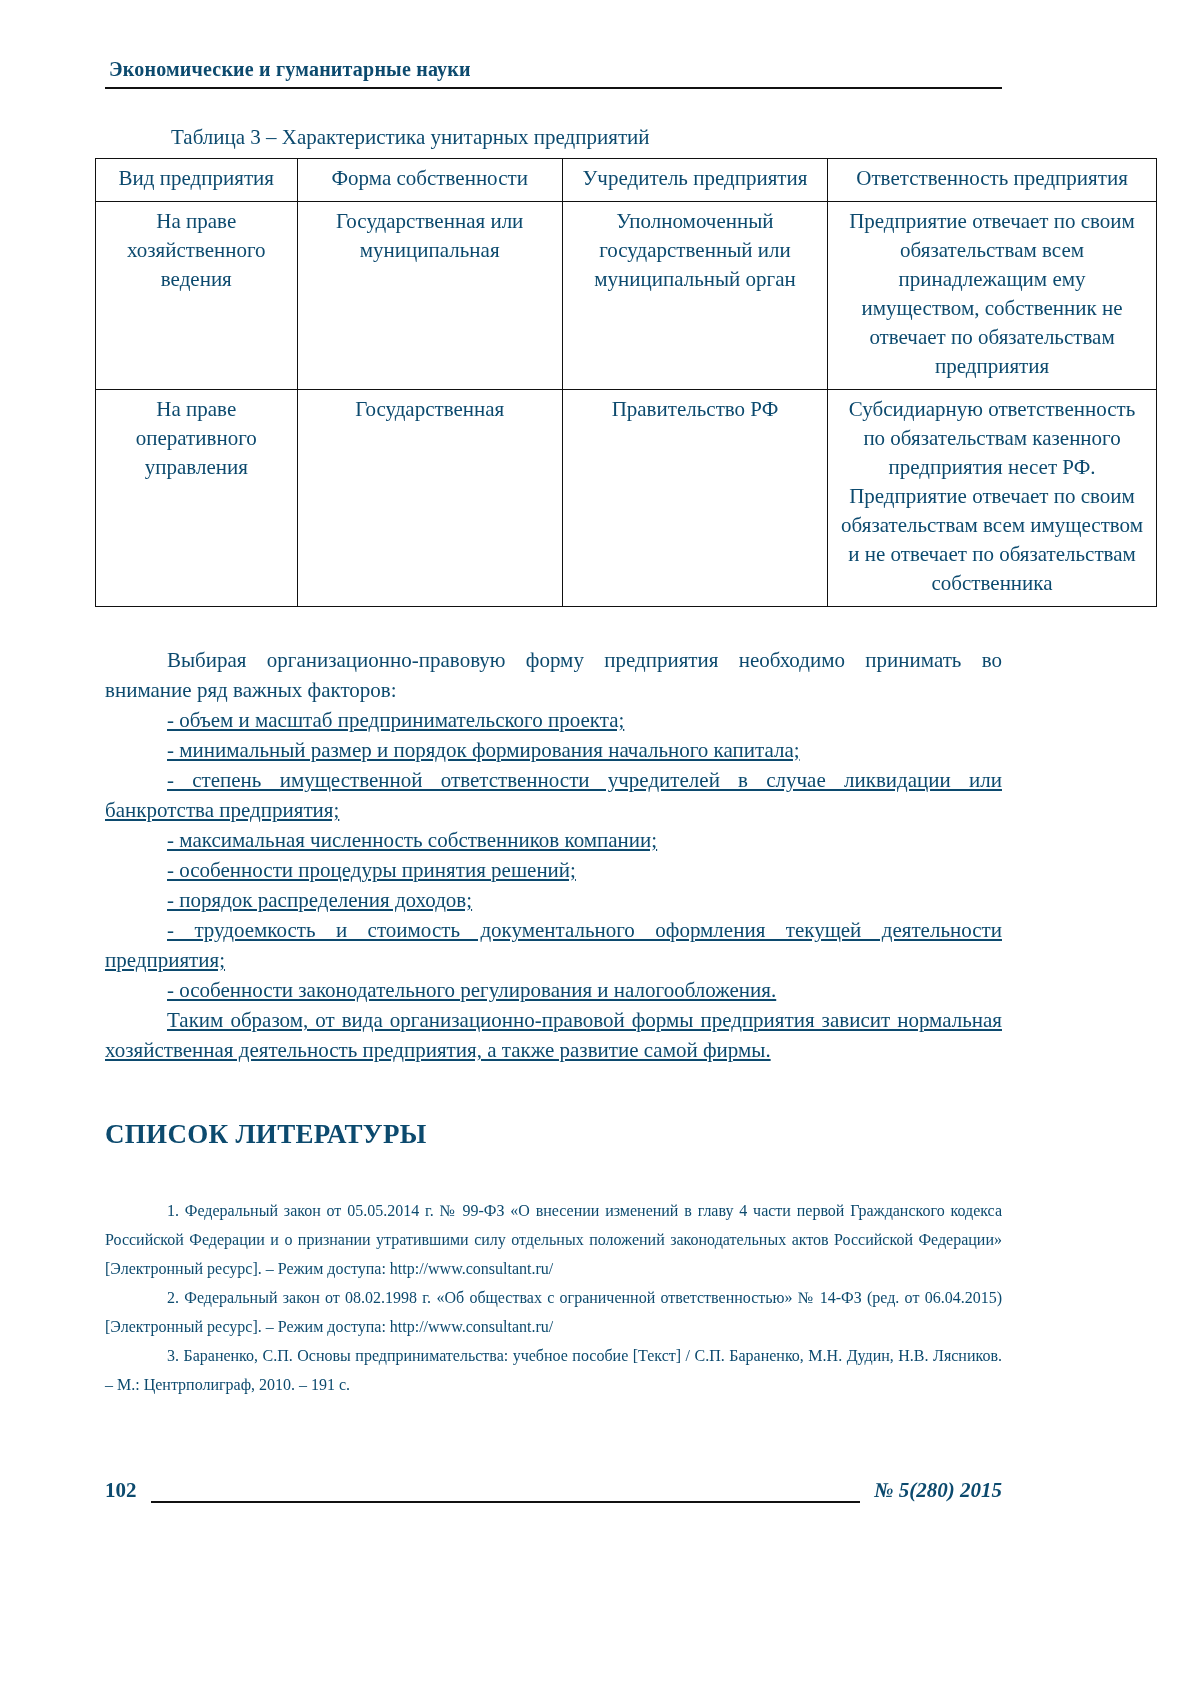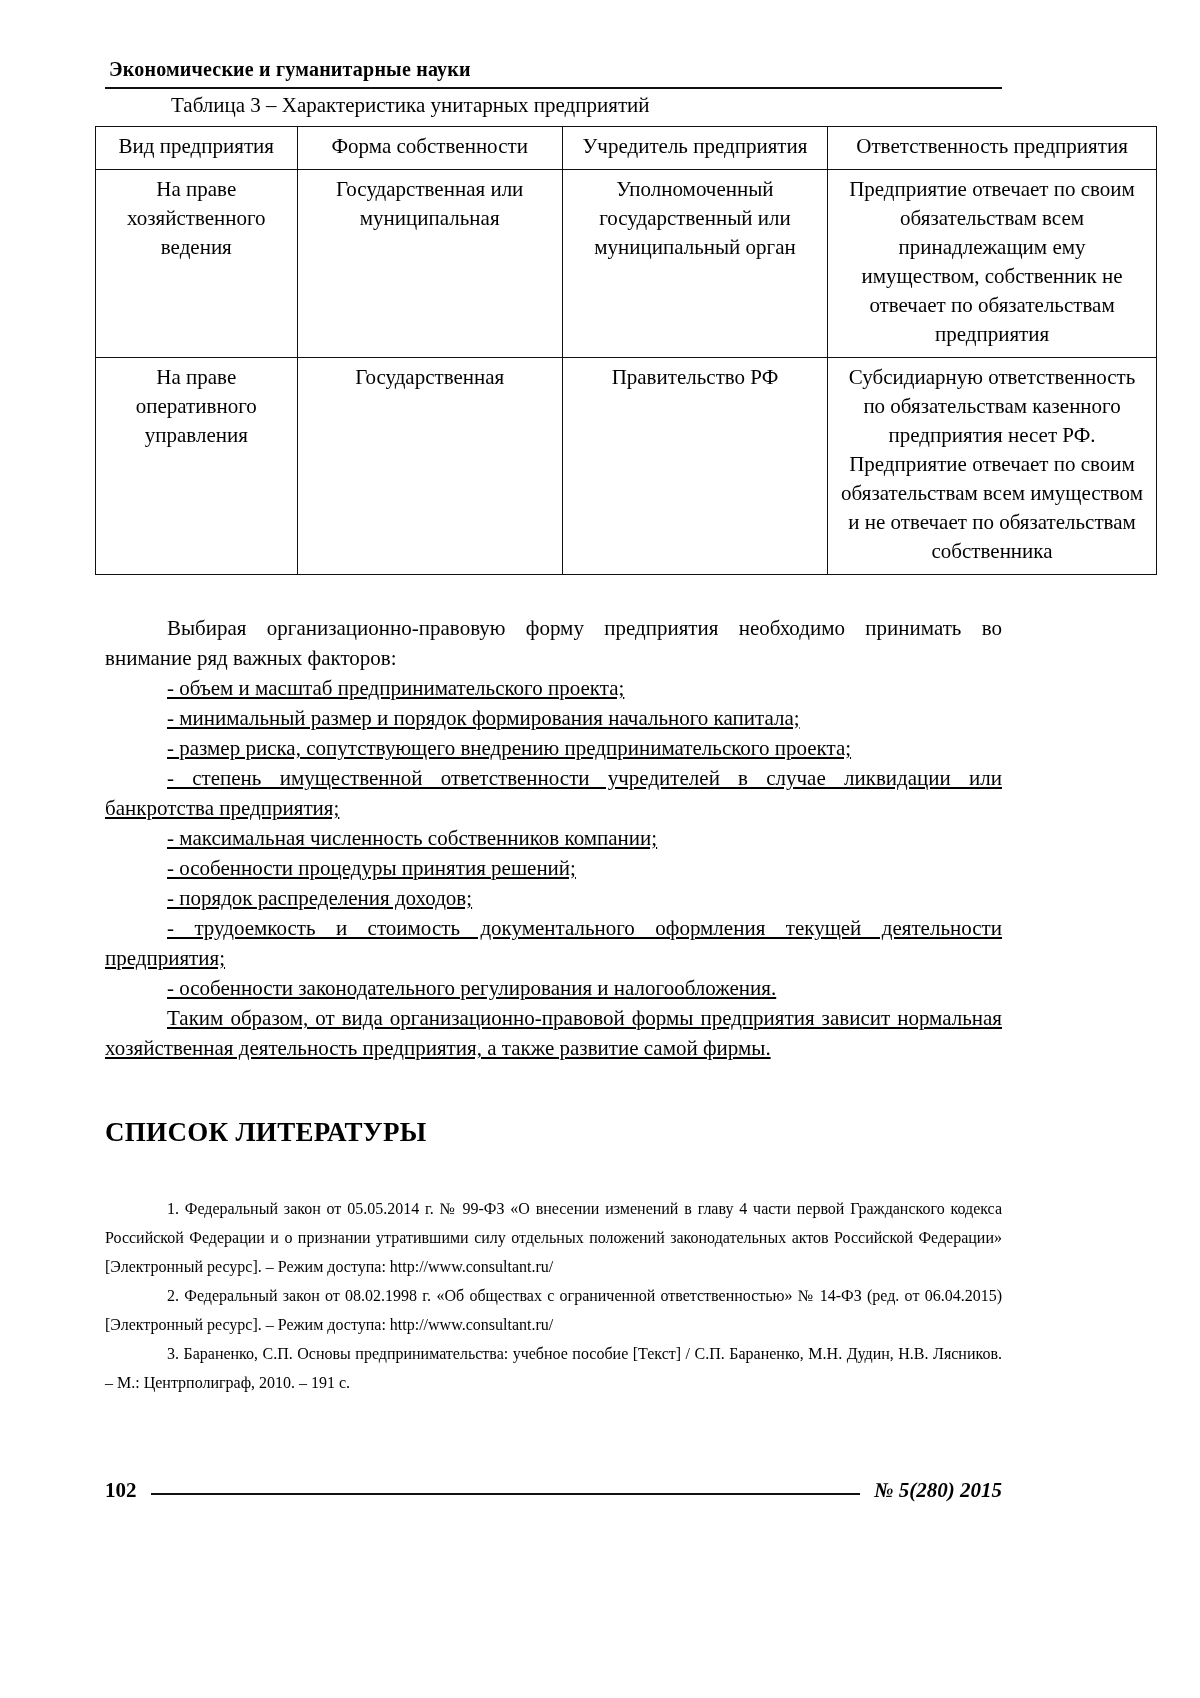--- a/index.html
+++ b/index.html
@@ -5,36 +5,36 @@
   html, body {
     margin: 0;
     padding: 0;
     background: #ffffff;
   }
   .page {
     position: relative;
     width: 1200px;
     height: 1698px;
     background: #ffffff;
-    color: #000000;
+    color: #0c4a6e;
     font-family: "Liberation Serif", "DejaVu Serif", serif;
     font-size: 21px;
     box-sizing: border-box;
     padding: 58px 198px 0 105px;
     overflow: hidden;
   }
   .running-head {
     font-weight: bold;
     font-size: 20px;
     padding: 0 0 6px 4px;
     border-bottom: 2px solid #111;
     letter-spacing: 0.2px;
   }
   .table-caption {
-    margin: 4px 0 8px 66px;
+    margin: 36px 0 8px 66px;
     font-size: 21px;
   }
   table.main-table {
     border-collapse: collapse;
     width: 1062px;
     margin-left: -10px;
     table-layout: fixed;
   }
   table.main-table th,
   table.main-table td {
@@ -76,21 +76,21 @@
     text-indent: 62px;
     line-height: 29px;
     margin: 0;
   }
   .page-footer {
     position: absolute;
     left: 105px;
     right: 198px;
     top: 1478px;
     display: flex;
-    align-items: center;
+    align-items: flex-end;
   }
   .footer-page-number {
     font-weight: bold;
     font-size: 21px;
     flex: 0 0 auto;
   }
   .footer-rule {
     flex: 1 1 auto;
     border-top: 2.5px solid #111;
     margin: 6px 14px 0 14px;
@@ -140,21 +140,20 @@
         <td>Правительство РФ</td>
         <td>Субсидиарную ответственность по обязательствам казенного предприятия несет РФ. Предприятие отвечает по своим обязательствам всем имуществом и не отвечает по обязательствам собственника</td>
       </tr>
     </tbody>
   </table>
 
   <div class="body-text">
     <p class="para">Выбирая организационно-правовую форму предприятия необходимо принимать во внимание ряд важных факторов:</p>
     <p class="para">- объем и масштаб предпринимательского проекта;</p>
     <p class="para">- минимальный размер и порядок формирования начального капитала;</p>
-    <p class="para">- размер риска, сопутствующего внедрению предпринимательского проекта;</p>
     <p class="para">- степень имущественной ответственности учредителей в случае ликвидации или банкротства предприятия;</p>
     <p class="para">- максимальная численность собственников компании;</p>
     <p class="para">- особенности процедуры принятия решений;</p>
     <p class="para">- порядок распределения доходов;</p>
     <p class="para">- трудоемкость и стоимость документального оформления текущей деятельности предприятия;</p>
     <p class="para">- особенности законодательного регулирования и налогообложения.</p>
     <p class="para">Таким образом, от вида организационно-правовой формы предприятия зависит нормальная хозяйственная деятельность предприятия, а также развитие самой фирмы.</p>
   </div>
 
   <div class="refs-heading">СПИСОК ЛИТЕРАТУРЫ</div>

